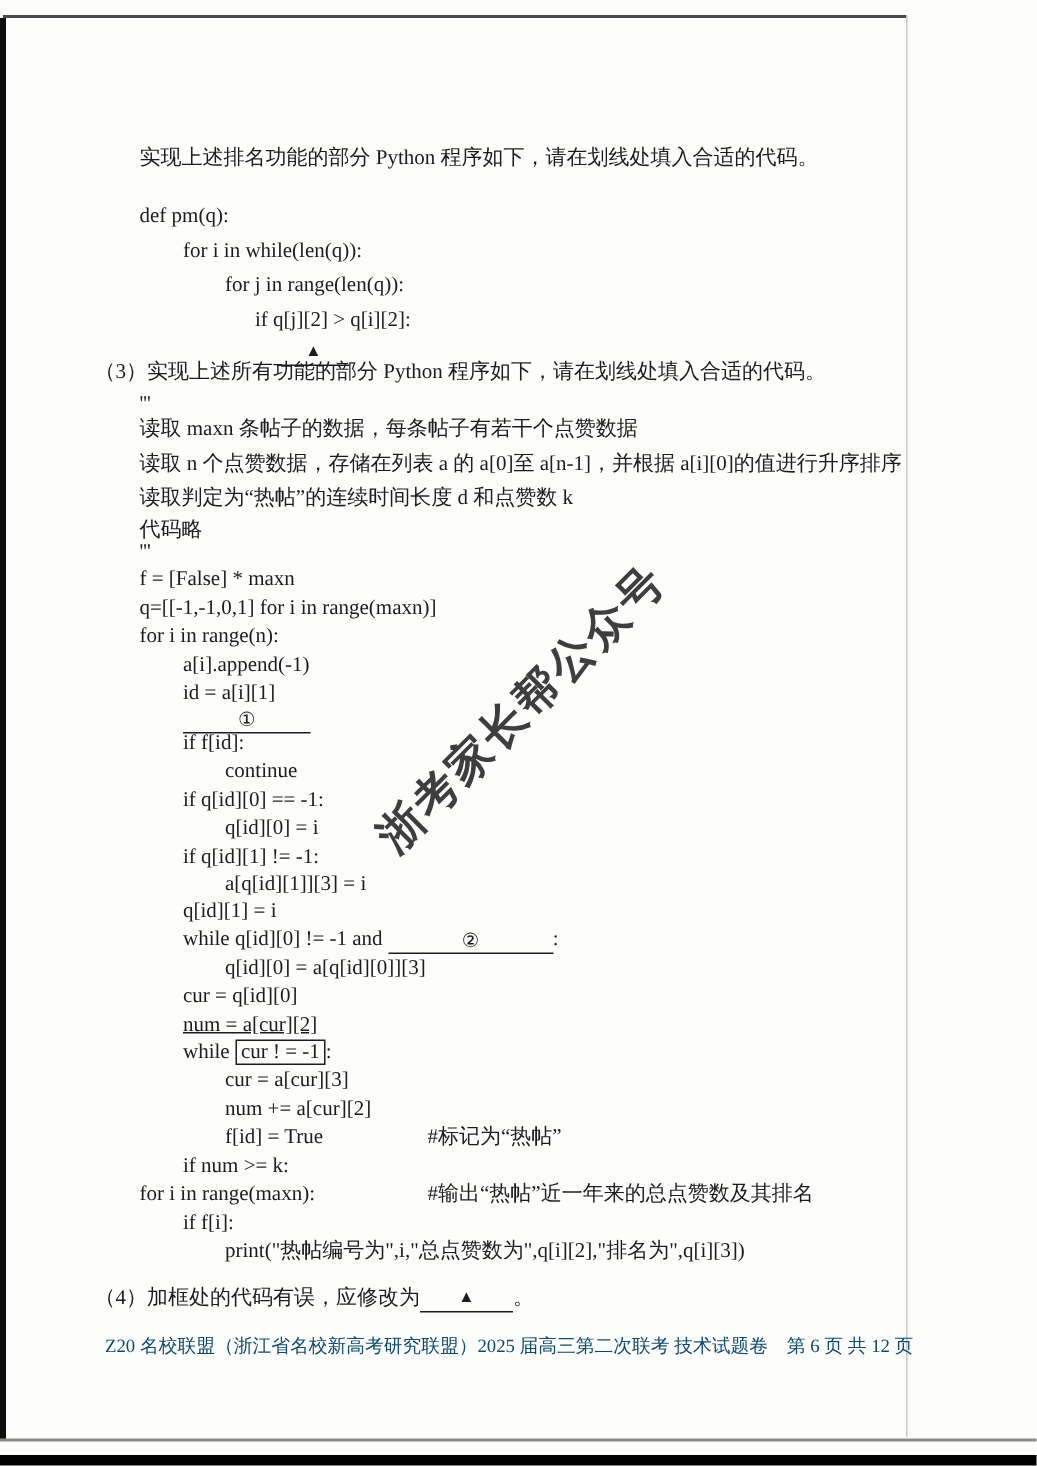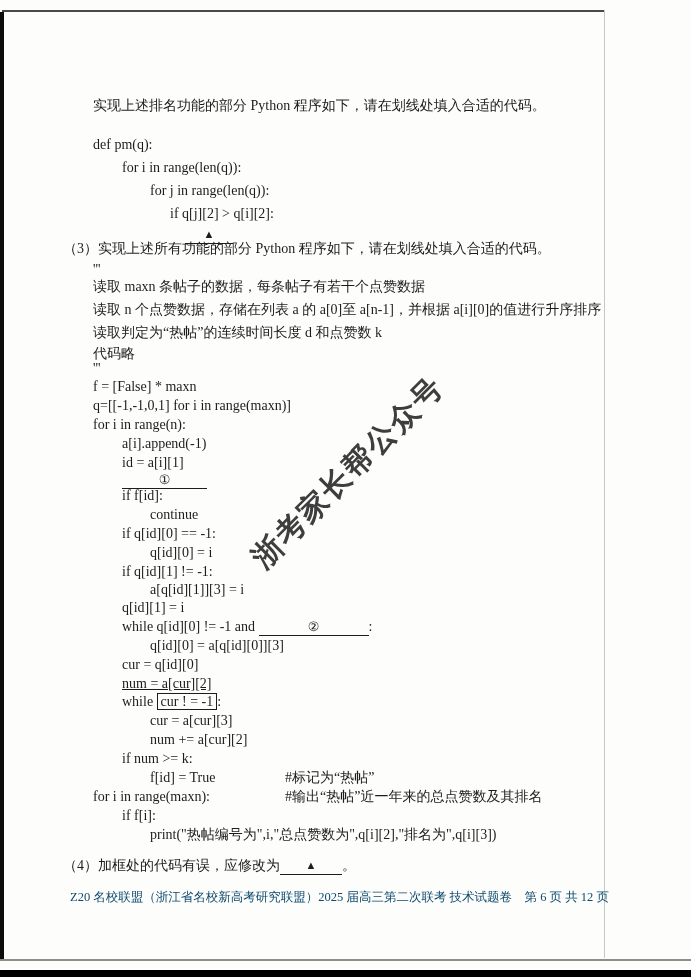--- a/index.html
+++ b/index.html
@@ -47,21 +47,21 @@
   <div class="scan-left-bar"></div>
   <div class="scan-right-line"></div>
   <div class="scan-bottom-shadow"></div>
   <div class="scan-bottom-bar"></div>
 
   <div class="watermark">浙考家长帮公众号</div>
 
   <div class="content" id="doc-content">
       <div class="line" style="height: 23px; padding-left: 30px;"><span>实现上述排名功能的部分 Python 程序如下，请在划线处填入合适的代码。</span></div>
       <div class="line" style="height: 23px; padding-left: 30px; margin-top: 16px;"><span>def pm(q):</span></div>
-      <div class="line" style="height: 23px; padding-left: 59px;"><span>for i in range(len(q)):</span></div>
+      <div class="line" style="height: 23px; padding-left: 59px;"><span>for i in while(len(q)):</span></div>
       <div class="line" style="height: 23px; padding-left: 87px;"><span>for j in range(len(q)):</span></div>
       <div class="line" style="height: 21px; padding-left: 107px;"><span>if q[j][2] &gt; q[i][2]:</span></div>
       <div class="line" style="height: 14px; padding-left: 122px;"><span class="blank tri" style="width: 48px;">▲</span></div>
       <div class="line" style="height: 21px; padding-left: 0px;"><span>（3）实现上述所有功能的部分 Python 程序如下，请在划线处填入合适的代码。</span></div>
       <div class="line" style="height: 17px; padding-left: 30px;"><span>'''</span></div>
       <div class="line" style="height: 23px; padding-left: 30px;"><span>读取 maxn 条帖子的数据，每条帖子有若干个点赞数据</span></div>
       <div class="line" style="height: 23px; padding-left: 30px;"><span>读取 n 个点赞数据，存储在列表 a 的 a[0]至 a[n-1]，并根据 a[i][0]的值进行升序排序</span></div>
       <div class="line" style="height: 21px; padding-left: 30px;"><span>读取判定为“热帖”的连续时间长度 d 和点赞数 k</span></div>
       <div class="line" style="height: 15px; padding-left: 30px;"><span>代码略</span></div>
       <div class="line" style="height: 14px; padding-left: 30px;"><span>'''</span></div>
@@ -79,22 +79,22 @@
       <div class="line" style="height: 18px; padding-left: 59px;"><span>if q[id][1] != -1:</span></div>
       <div class="line" style="height: 18px; padding-left: 87px;"><span>a[q[id][1]][3] = i</span></div>
       <div class="line" style="height: 19px; padding-left: 59px;"><span>q[id][1] = i</span></div>
       <div class="line" style="height: 19px; padding-left: 59px;"><span>while q[id][0] != -1 and </span><span class="blank" style="width: 110px;">②</span><span>:</span></div>
       <div class="line" style="height: 19px; padding-left: 87px;"><span>q[id][0] = a[q[id][0]][3]</span></div>
       <div class="line" style="height: 19px; padding-left: 59px;"><span>cur = q[id][0]</span></div>
       <div class="line" style="height: 18px; padding-left: 59px; text-decoration: underline;"><span>num = a[cur][2]</span></div>
       <div class="line" style="height: 19px; padding-left: 59px;"><span>while </span><span class="boxed">cur ! = -1</span><span>:</span></div>
       <div class="line" style="height: 19px; padding-left: 87px;"><span>cur = a[cur][3]</span></div>
       <div class="line" style="height: 19px; padding-left: 87px;"><span>num += a[cur][2]</span></div>
+      <div class="line" style="height: 19px; padding-left: 87px;"><span>f[id] = True</span><span class="cmt">#标记为“热帖”</span></div>
       <div class="line" style="height: 19px; padding-left: 59px;"><span>if num &gt;= k:</span></div>
-      <div class="line" style="height: 19px; padding-left: 87px;"><span>f[id] = True</span><span class="cmt">#标记为“热帖”</span></div>
       <div class="line" style="height: 19px; padding-left: 30px;"><span>for i in range(maxn):</span><span class="cmt">#输出“热帖”近一年来的总点赞数及其排名</span></div>
       <div class="line" style="height: 19px; padding-left: 59px;"><span>if f[i]:</span></div>
       <div class="line" style="height: 19px; padding-left: 87px;"><span>print("热帖编号为",i,"总点赞数为",q[i][2],"排名为",q[i][3])</span></div>
       <div class="line" style="height: 12px; padding-left: 0px;"></div>
       <div class="line" style="height: 22px; padding-left: 0px;"><span>（4）加框处的代码有误，应修改为</span><span class="blank tri" style="width: 62px;">▲</span><span>。</span></div>
     </div>
 
   <div class="footer">Z20 名校联盟（浙江省名校新高考研究联盟）2025 届高三第二次联考 技术试题卷　第 6 页 共 12 页</div>
 </div>
 

